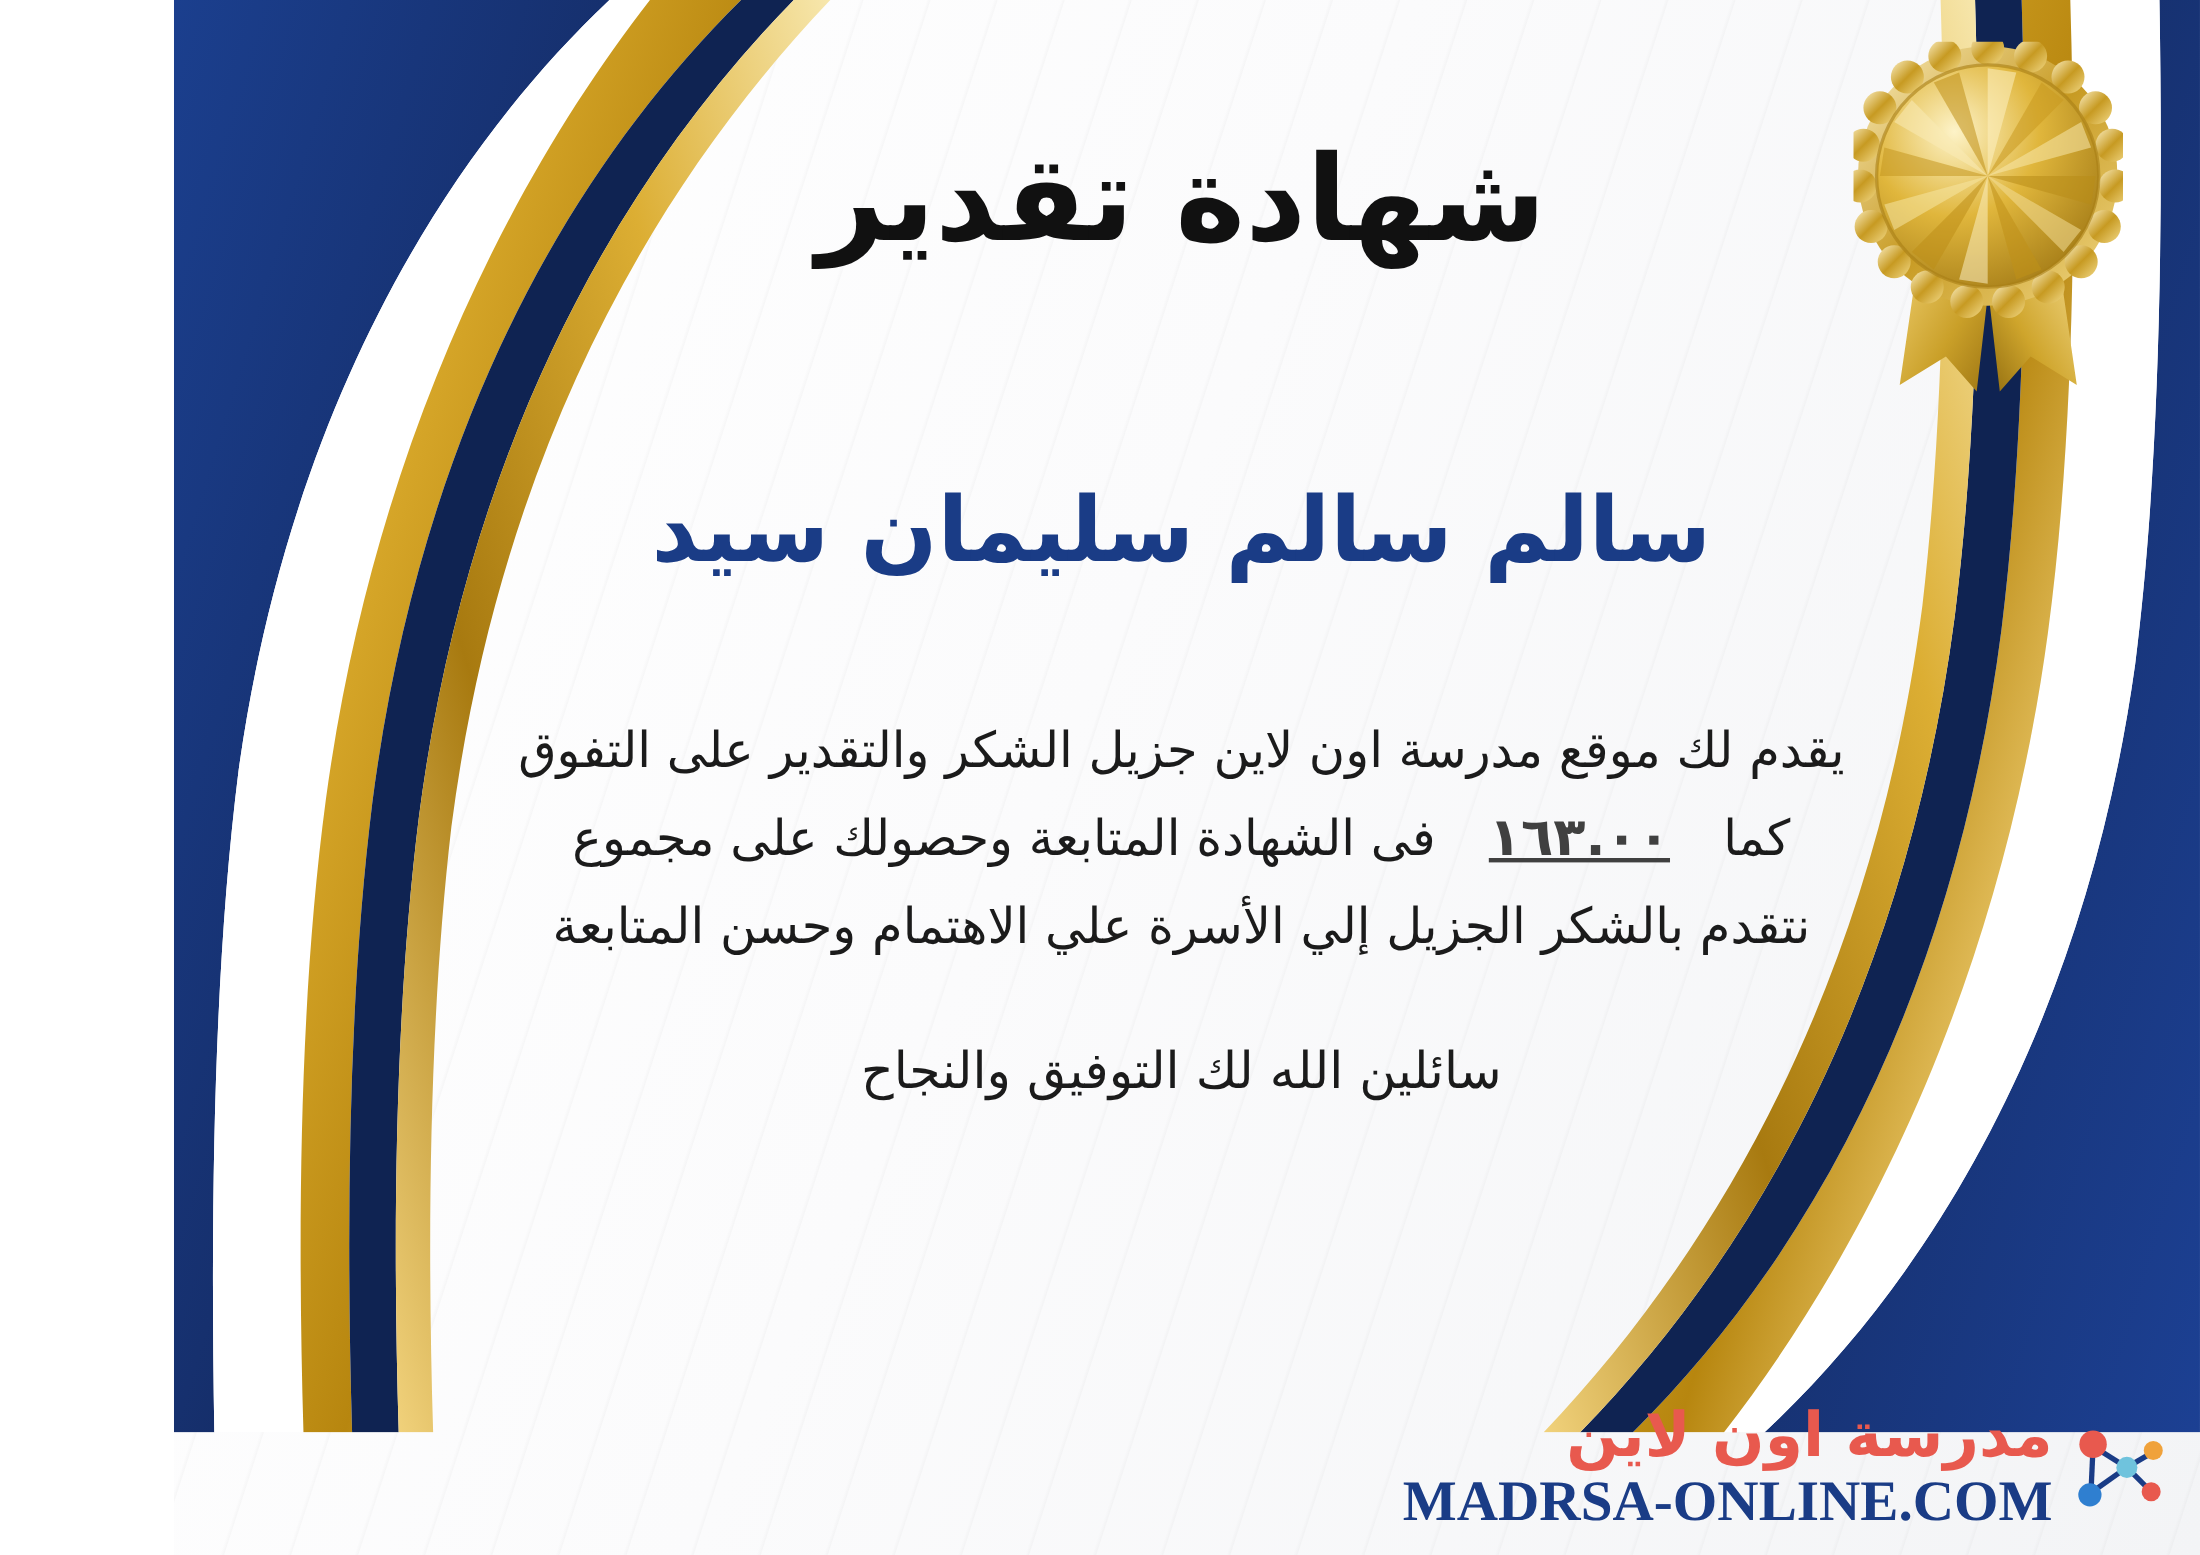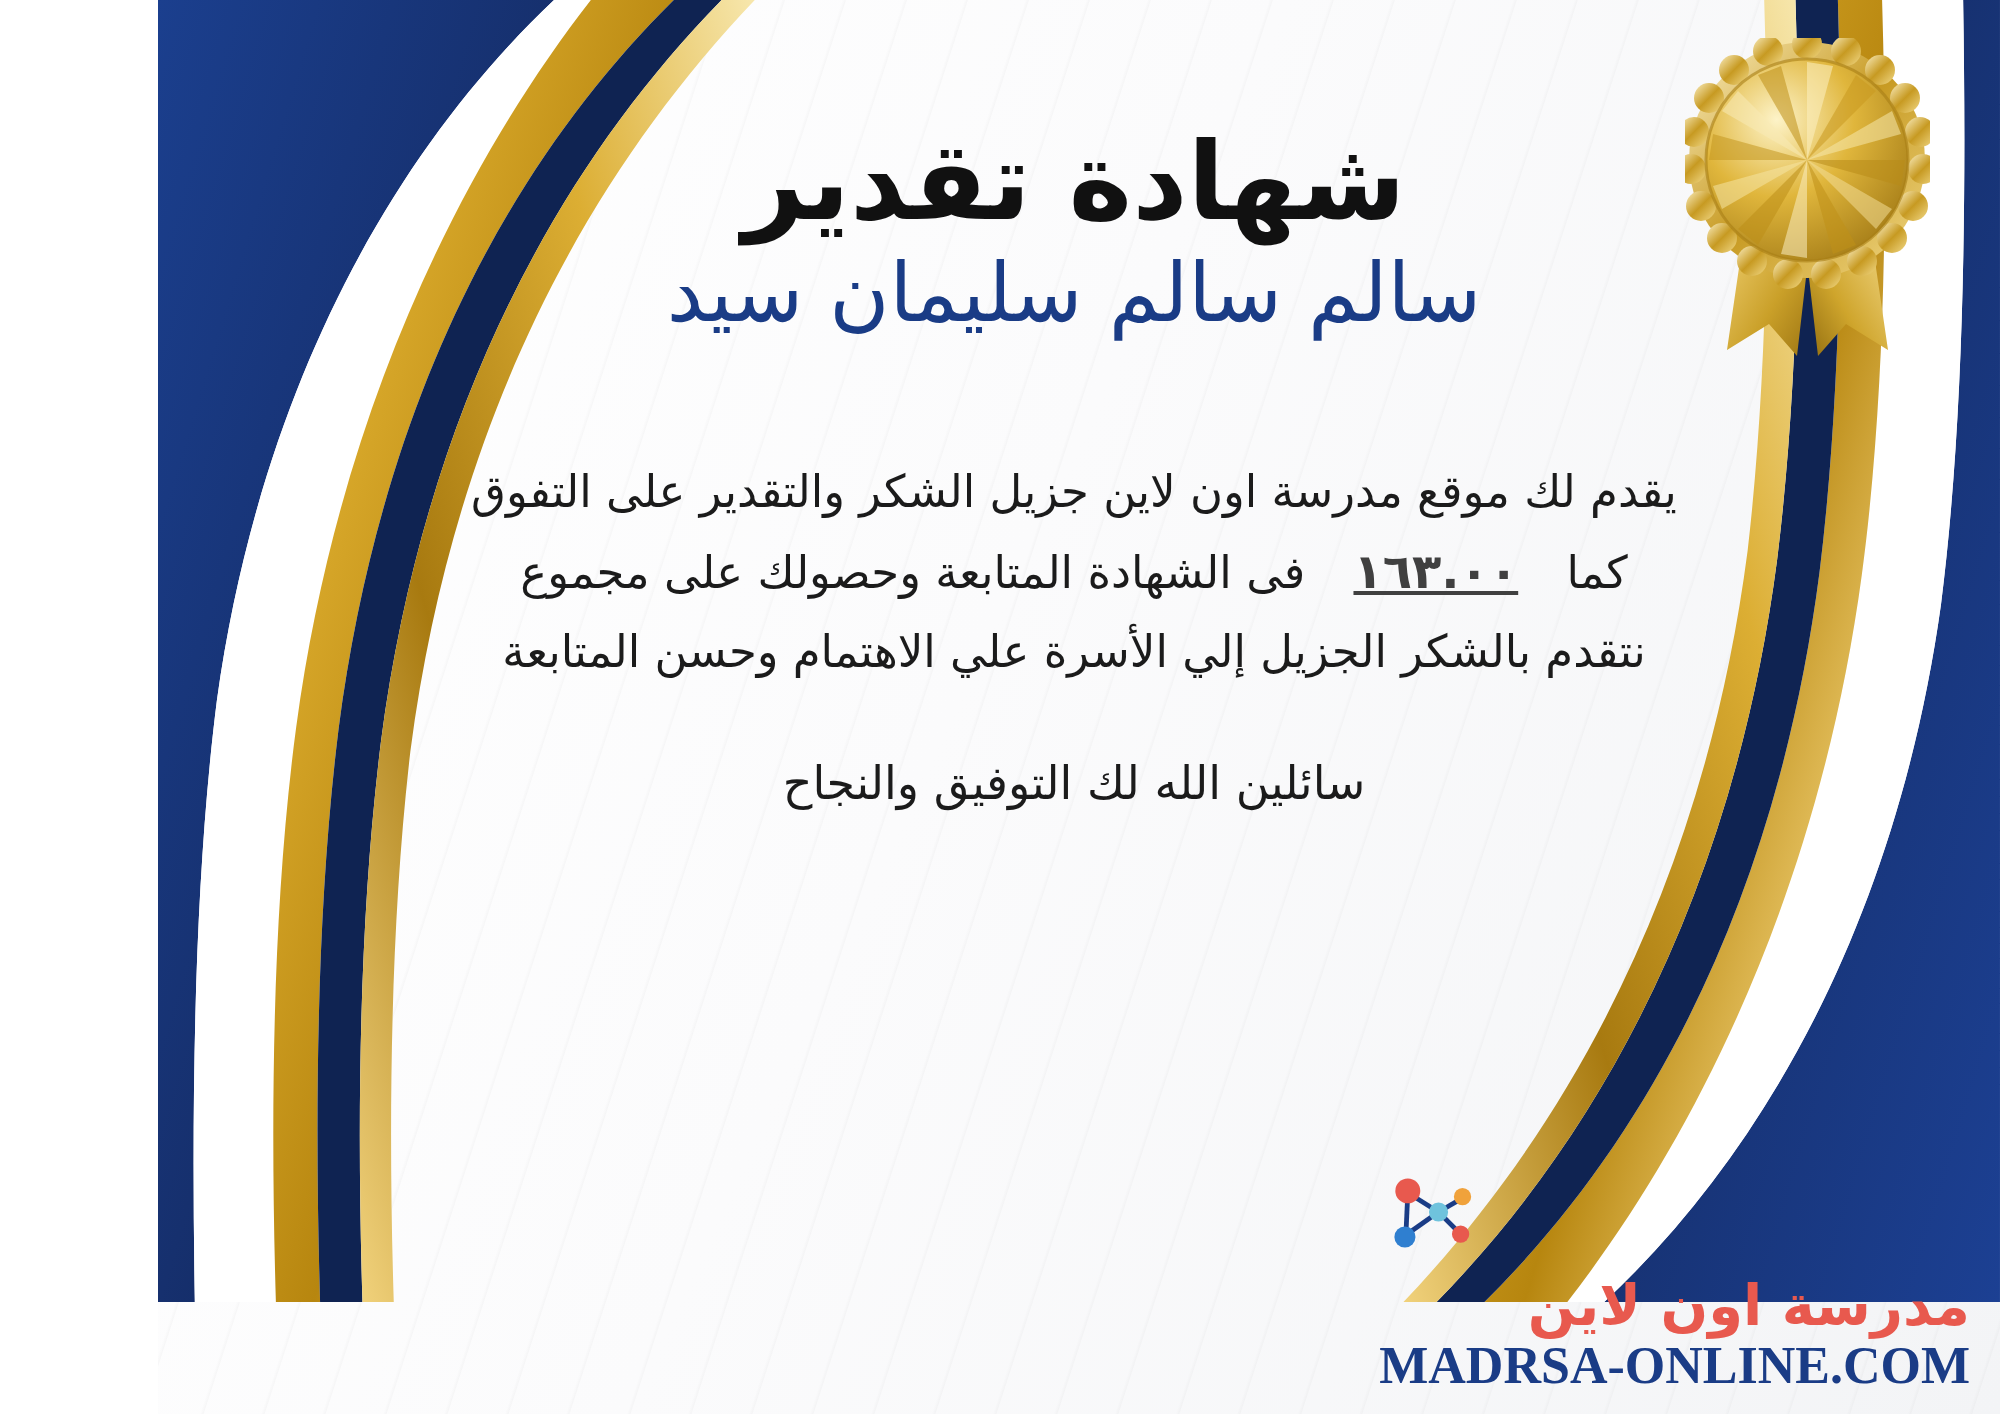--- a/index.html
+++ b/index.html
@@ -70,22 +70,23 @@
   .title {
     margin-top: 120px;
     font-size: 108px;
     font-weight: 700;
     color: #111111;
     letter-spacing: 0px;
     line-height: 1.15;
   }
 
   .recipient {
+    margin-top: 190px;
     font-size: 82px;
-    font-weight: 400;
+    font-weight: 700;
     color: #1a3c86;
     line-height: 1.2;
   }
 
   .body-text {
     margin-top: 110px;
     font-size: 45px;
     color: #1b1b1b;
     line-height: 1.72;
     font-weight: 500;
@@ -112,21 +113,20 @@
   
   .footer-logo {
     position: absolute;
     right: 30px;
     bottom: 22px;
     direction: rtl;
     text-align: right;
     display: flex;
     align-items: flex-end;
     gap: 8px;
-    flex-direction: column;
   }
   .logo-text-wrap {
     display: flex;
     flex-direction: column;
     align-items: flex-start;
     line-height: 1;
   }
   .logo-ar {
     font-size: 56px;
     font-weight: 700;

